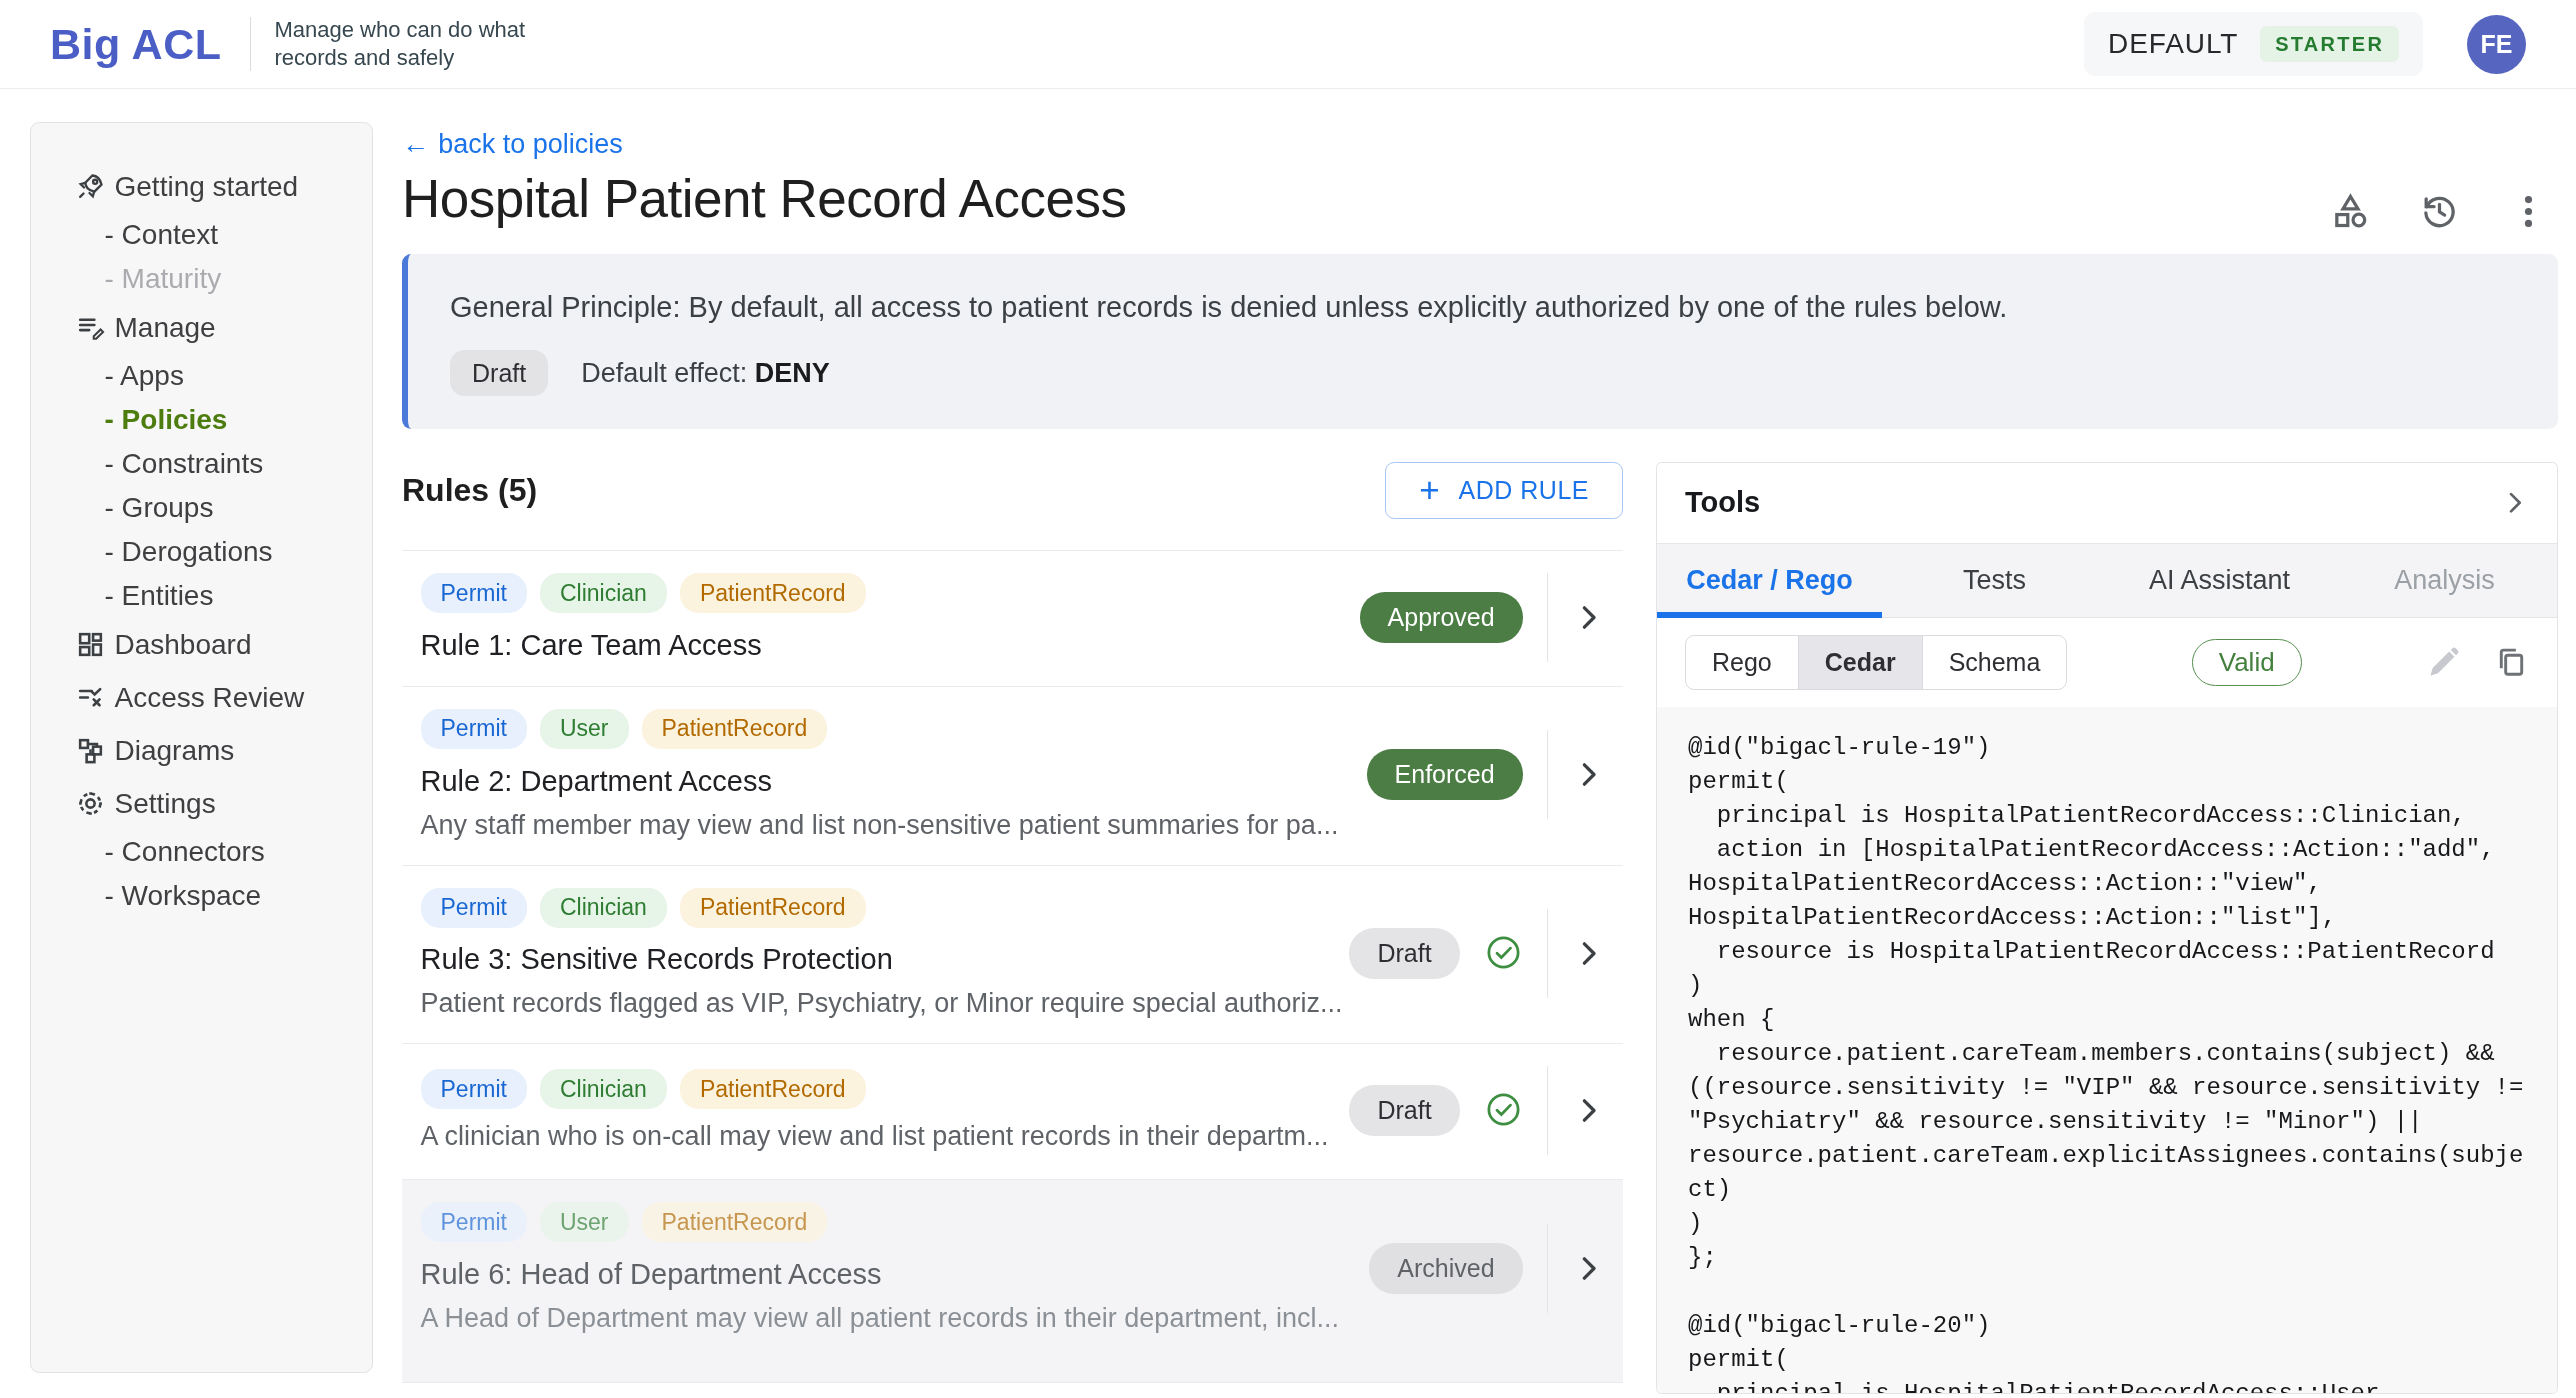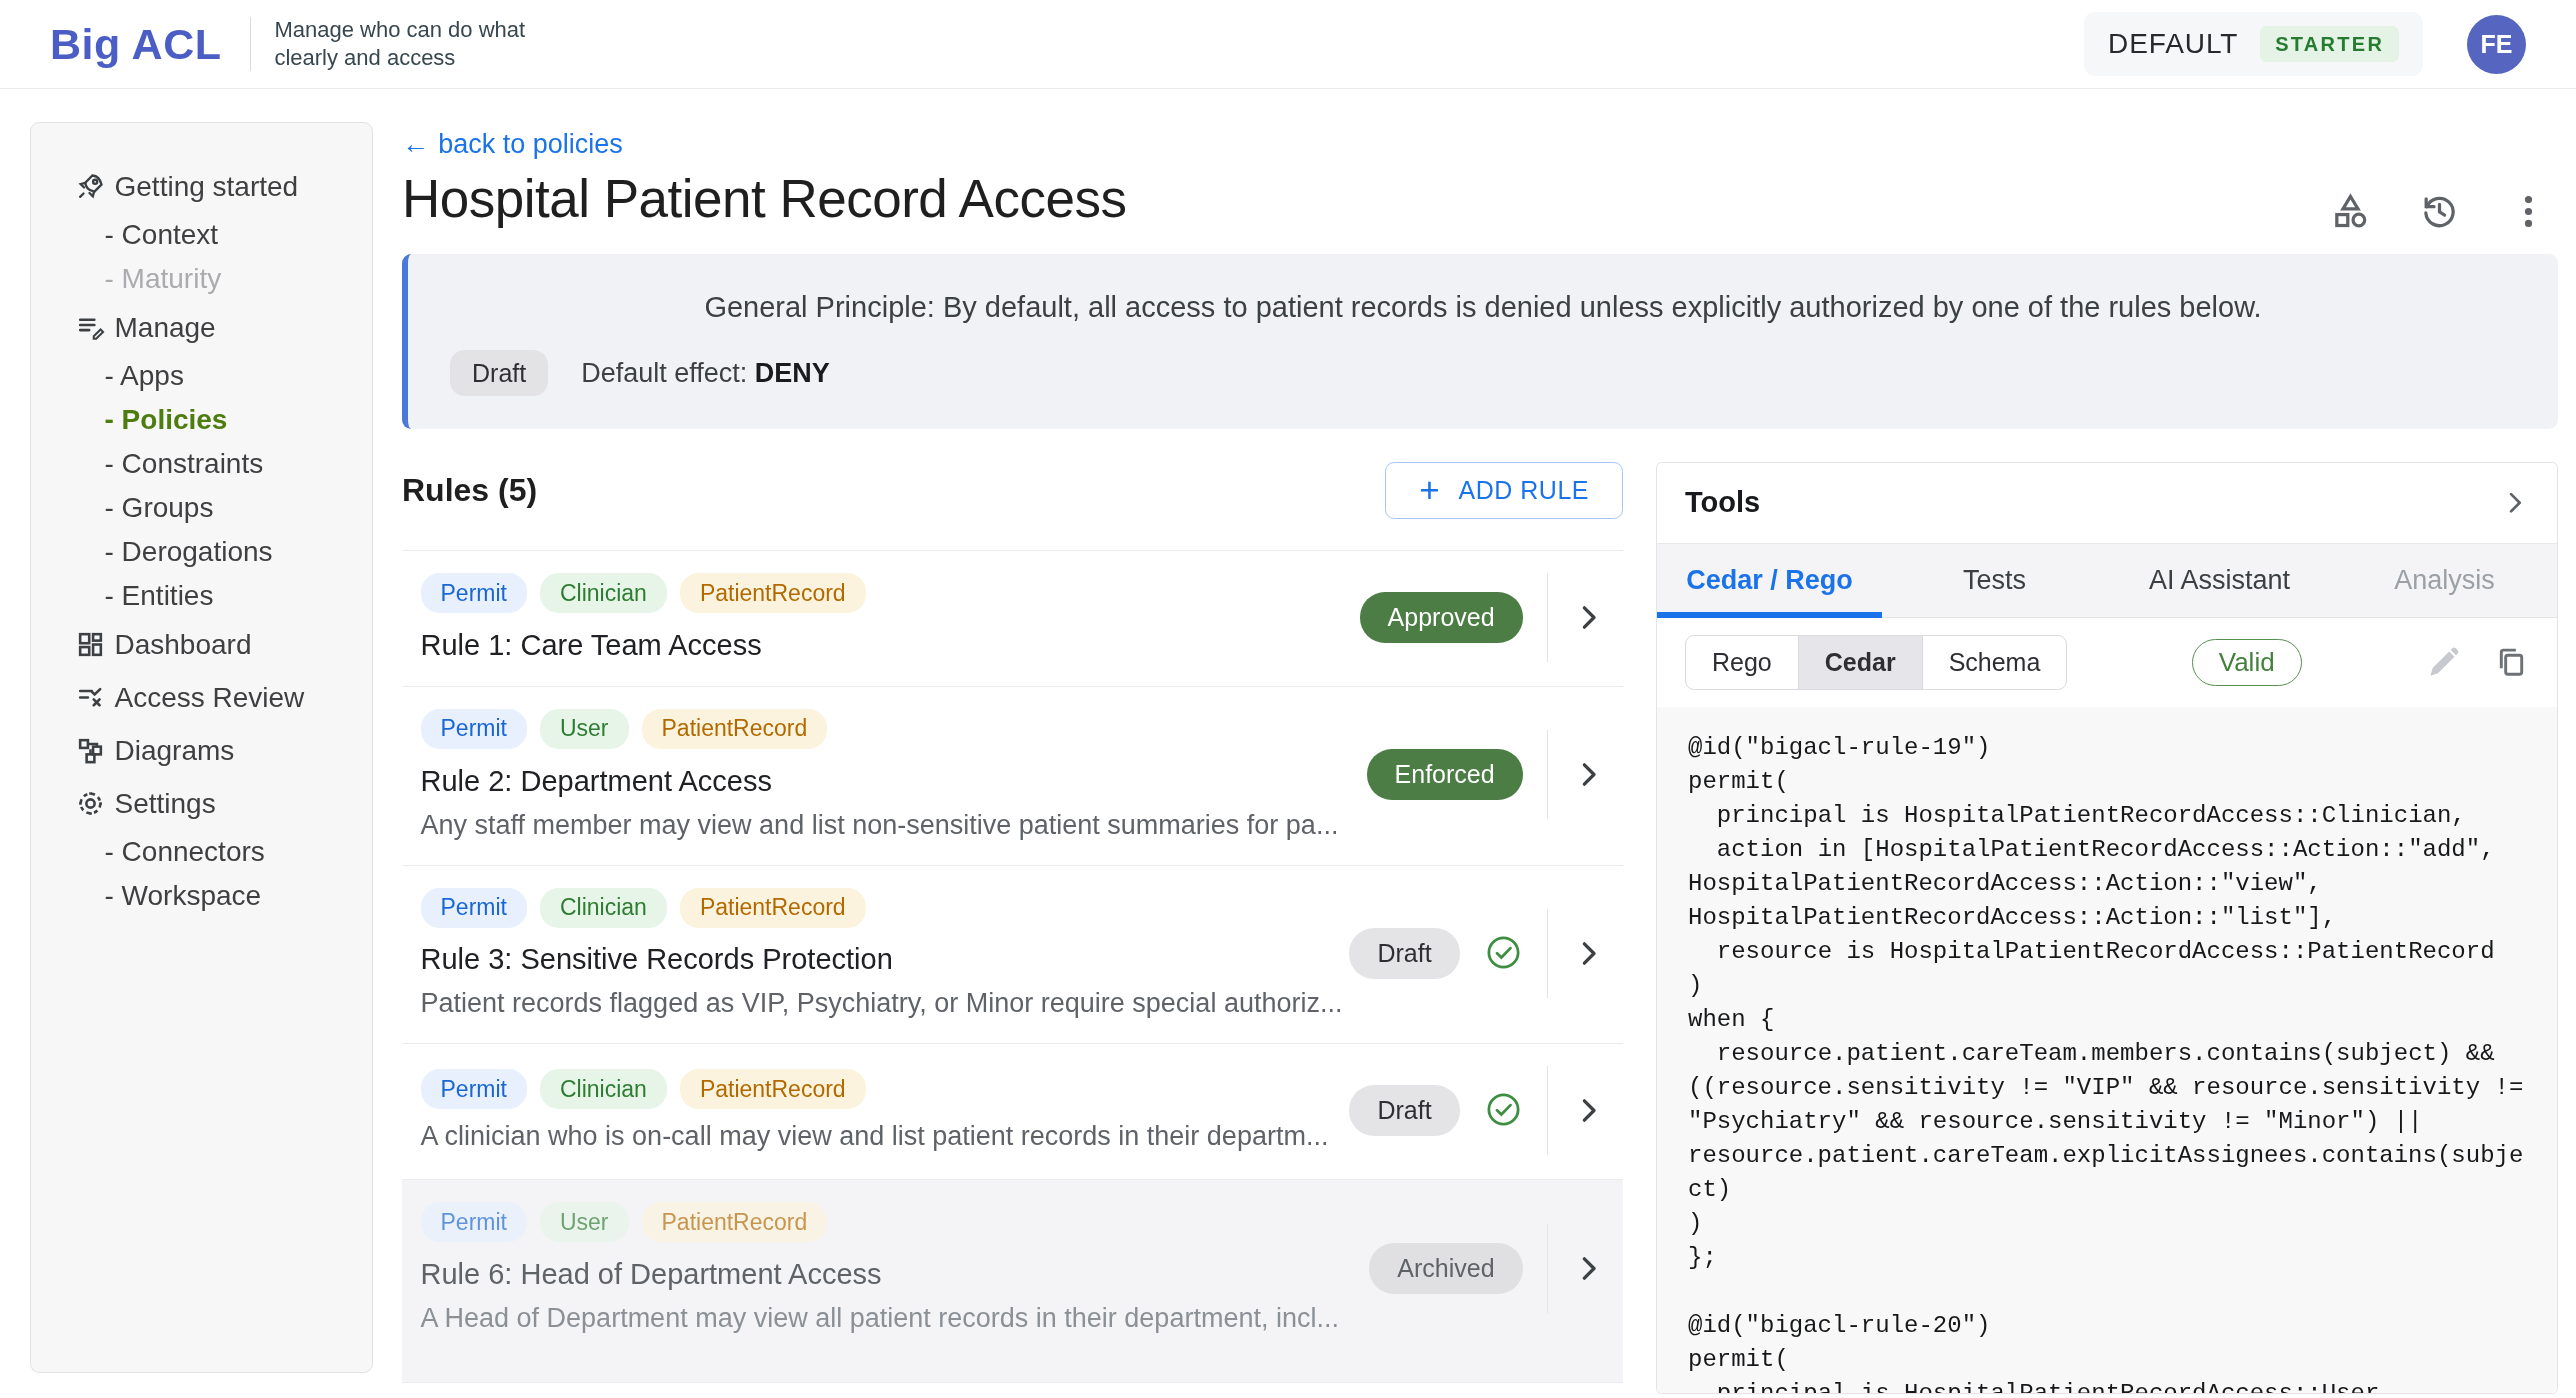--- a/index.html
+++ b/index.html
@@ -36,21 +36,21 @@
   .main { position:absolute; left:402px; top:122px; width:2156px; }
   .back-link { display:inline-flex; align-items:center; gap:9.2px; color:#1A73E8;
     font-size:27px; margin-top:7.4px; cursor:pointer; }
   .page-title-row { display:flex; align-items:flex-start; }
   .page-title { font-size:53px; font-weight:500; color:#1F1F1F; margin-top:7.4px; letter-spacing:-0.5px; }
   .title-actions { margin-left:auto; display:flex; align-items:center; gap:48px; margin-top:31px; padding-right:9.2px; color:#5F6368; }
   .title-actions svg { width:41px; height:41px; }
   .icon-btn { cursor:pointer; display:inline-flex; }
 
   .banner { margin-top:22px; width:2156px; background:#F0F2F5; border-left:6.5px solid #4B79D9;
-    border-radius:9.2px; padding:37px 42px 33px;text-align:center; }
+    border-radius:9.2px; padding:37px 42px 33px; }
   .banner-text { font-size:29px; color:#3B4045; }
   .banner-row2 { margin-top:26px; display:flex; align-items:center; gap:33px; }
   .pill-draft-banner { background:#E3E3E6; color:#2F2F33; font-size:25px; padding:8.3px 22px; border-radius:14.8px; }
   .effect { font-size:27px; color:#3B4045; }
   .effect b { color:#1B1B1D; }
 
   .columns { display:flex; margin-top:33px; gap:33px; align-items:flex-start; }
   .rules-col { width:1221px; }
   .rules-head { display:flex; align-items:center; justify-content:space-between; }
   .rules-title { font-size:32px; font-weight:700; color:#1F1F1F; }
@@ -115,21 +115,21 @@
     line-height:34px; color:#17181A; white-space:pre-wrap; word-break:break-word; }
 </style>
 </head>
 <body>
 
 <div class="app-header">
   <div class="logo">Big ACL</div>
   <div class="logo-divider"></div>
   <div class="tagline">
     <div>Manage who can do what</div>
-    <div>clearly and access</div>
+    <div>records and safely</div>
   </div>
   <div class="header-right">
     <div class="workspace-box">
       <span class="workspace-name">DEFAULT</span>
       <span class="plan-badge">STARTER</span>
     </div>
     <div class="avatar">FE</div>
   </div>
 </div>
 

